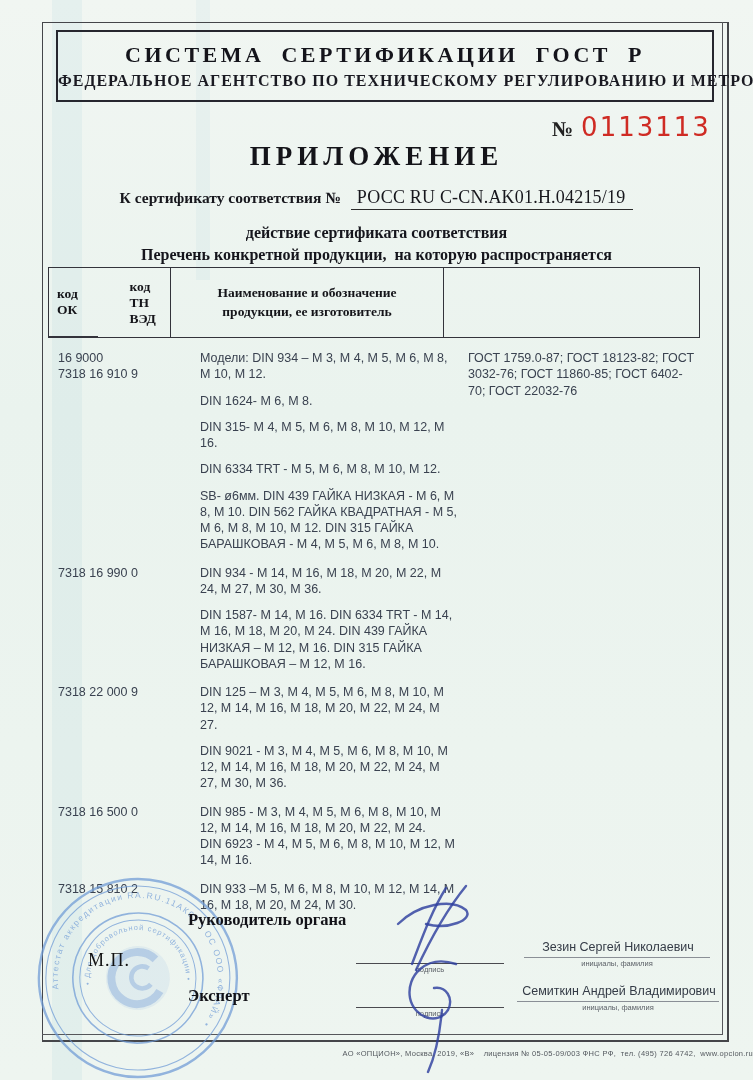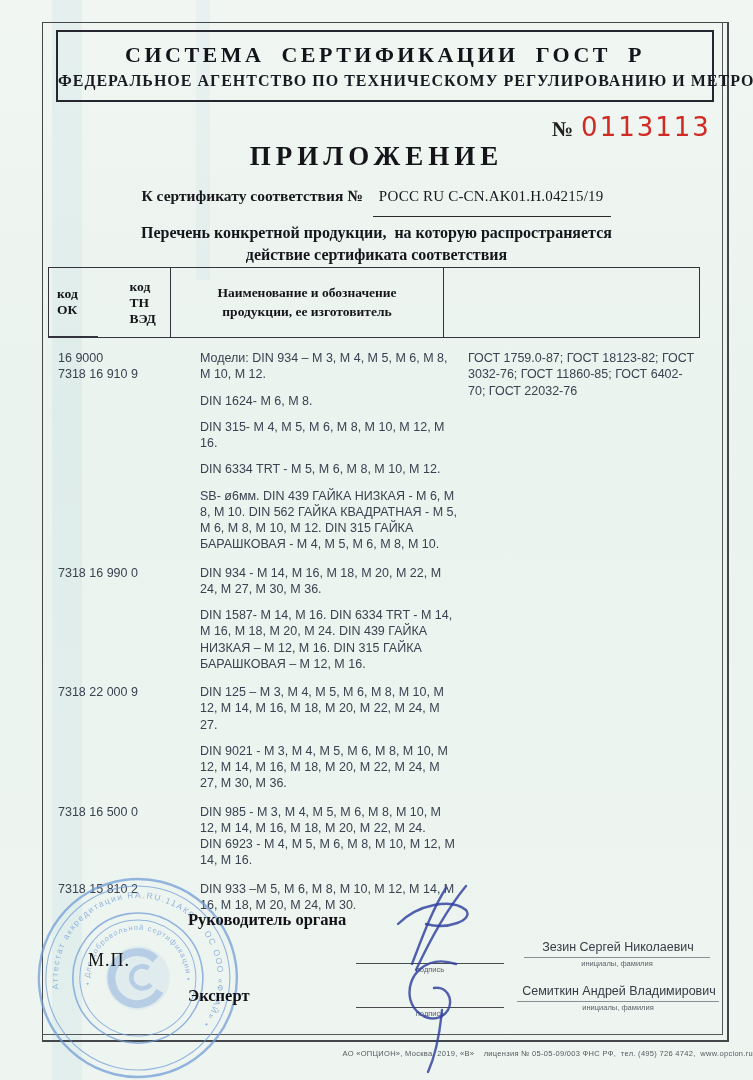--- a/index.html
+++ b/index.html
@@ -18,21 +18,21 @@
     border:2px solid #26262e;text-align:center;}
   .h1{margin-top:10px;font-size:22px;font-weight:bold;letter-spacing:3.5px;word-spacing:8px;color:#14141b;white-space:nowrap;}
   .h2{margin-top:4px;font-size:16px;font-weight:bold;letter-spacing:1px;color:#1a1a22;white-space:nowrap;}
   .docnum{position:absolute;left:552px;top:112px;white-space:nowrap;}
   .num-prefix{font-size:21px;font-weight:bold;color:#222;}
   .num-value{font-family:"DejaVu Sans",sans-serif;font-size:26px;color:var(--number-red,#cf2b24);letter-spacing:2px;margin-left:8px;}
   .title{position:absolute;left:0;top:141px;width:753px;text-align:center;
     font-size:27px;font-weight:bold;letter-spacing:5px;color:#141419;}
   .certline{position:absolute;left:0;top:187px;width:753px;text-align:center;white-space:nowrap;}
   .cl-label{font-size:15.5px;font-weight:bold;}
-  .cl-value{font-size:15px;letter-spacing:.2px;border-bottom:1px solid #2b2b2b;padding:0 8px 12px 6px;margin-left:10px;}
+  .cl-value{font-size:18px;letter-spacing:.2px;border-bottom:1px solid #2b2b2b;padding:0 8px 2px 6px;margin-left:10px;}
   .subtitle{position:absolute;left:0;top:222px;width:753px;text-align:center;
     font-size:16px;font-weight:bold;line-height:1.35;color:#15151c;}
   .subtitle div{white-space:pre;}
   .thead{position:absolute;left:48px;top:267px;width:652px;height:71px;box-sizing:border-box;
     border:1.5px solid #33333b;display:flex;font-size:13.5px;font-weight:bold;color:#15151a;}
   .th1{width:122px;border-right:1.5px solid #33333b;display:flex;flex-direction:row;box-sizing:border-box;}
   .th1a{flex:1;display:flex;align-items:center;padding-left:8px;border-bottom:1.5px solid #33333b;}
   .th1b{flex:1;display:flex;align-items:center;padding-left:8px;margin-left:24px;}
   .th2{width:273px;border-right:1.5px solid #33333b;display:flex;align-items:center;justify-content:center;text-align:center;box-sizing:border-box;}
   .th2 span{display:inline-block;max-width:205px;line-height:1.35;}
@@ -90,22 +90,22 @@
     <span class="num-prefix">№</span><span class="num-value">0113113</span>
   </div>
 
   <div class="title">ПРИЛОЖЕНИЕ</div>
 
   <div class="certline">
     <span class="cl-label">К сертификату соответствия №</span><span class="cl-value">РОСС RU C-CN.AK01.H.04215/19</span>
   </div>
 
   <div class="subtitle">
+    <div>действие сертификата соответствия</div>
     <div>Перечень конкретной продукции,  на которую распространяется</div>
-    <div>действие сертификата соответствия</div>
   </div>
 
   <div class="thead">
     <div class="th1">
       <div class="th1a">код ОК</div>
       <div class="th1b">код ТН ВЭД</div>
     </div>
     <div class="th2">
       <span>Наименование и обозначение продукции, ее изготовитель</span>
     </div>

